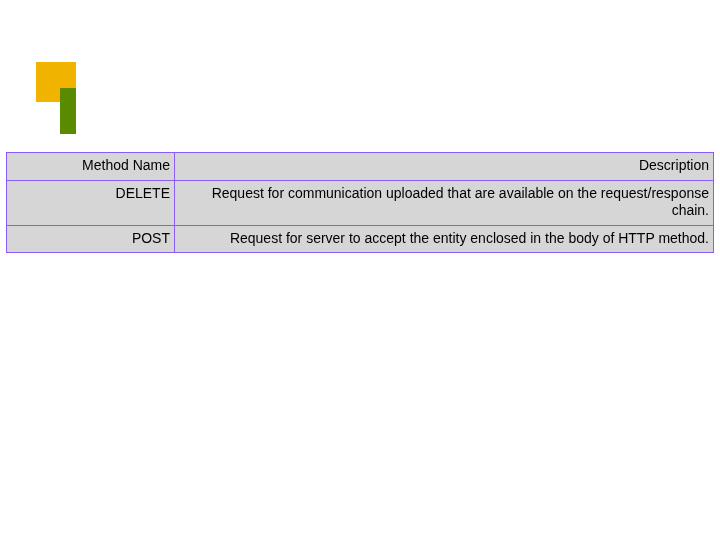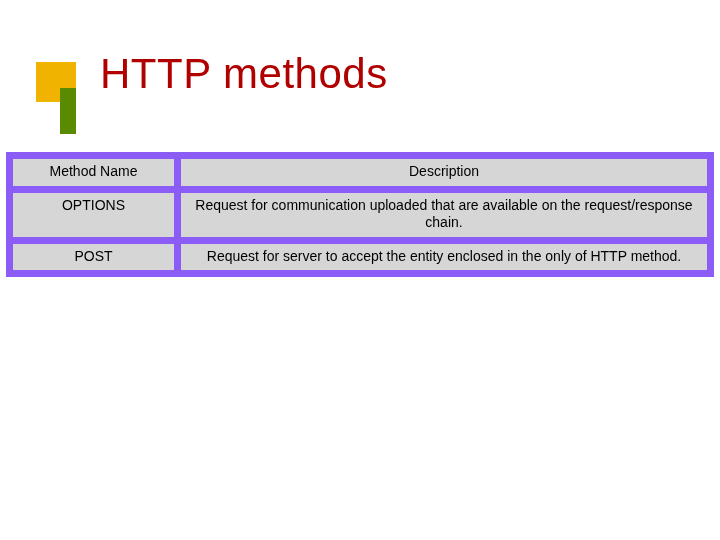--- a/index.html
+++ b/index.html
@@ -57,63 +57,62 @@
     width: 708px;
   }
   table {
     border-collapse: collapse;
     width: 100%;
     table-layout: fixed;
   }
   col.c1 { width: 168px; }
   col.c2 { width: auto; }
   th, td {
-    border: 7px solid #8b5cf6;
+    border: 1px solid #8b5cf6;
     background: #d6d6d6;
     font-family: Verdana, Tahoma, Arial, sans-serif;
     font-size: 14px;
     line-height: 1.25;
-    text-align: center;
+    text-align: right;
     vertical-align: top;
     padding: 4px 4px 5px 4px;
     font-weight: 400;
   }
   .hdr td {
     font-weight: 400;
     background: #d6d6d6;
   }
   .tall td {
     height: 32px;
   }
 </style>
 </head>
 <body>
 
 <div class="slide">
   <div class="title-block">
     <div class="square1"></div>
     <div class="square2"></div>
-    <div class="title">HTTP methods</div>
   </div>
 
   <div class="table-wrap">
     <table>
       <colgroup>
           <col class="c1">
           <col class="c2">
         </colgroup>
       <tbody>
           <tr class="hdr">
         <td>Method Name</td>
         <td>Description</td>
       </tr>
       <tr>
-        <td>OPTIONS</td>
+        <td>DELETE</td>
         <td>Request for communication uploaded that are available on the request/response chain.</td>
       </tr>
       <tr>
         <td>POST</td>
-        <td>Request for server to accept the entity enclosed in the only of HTTP method.</td>
+        <td>Request for server to accept the entity enclosed in the body of HTTP method.</td>
       </tr>
     </tbody>
       </table>
   </div>
 </div>
 
 </body></html>

